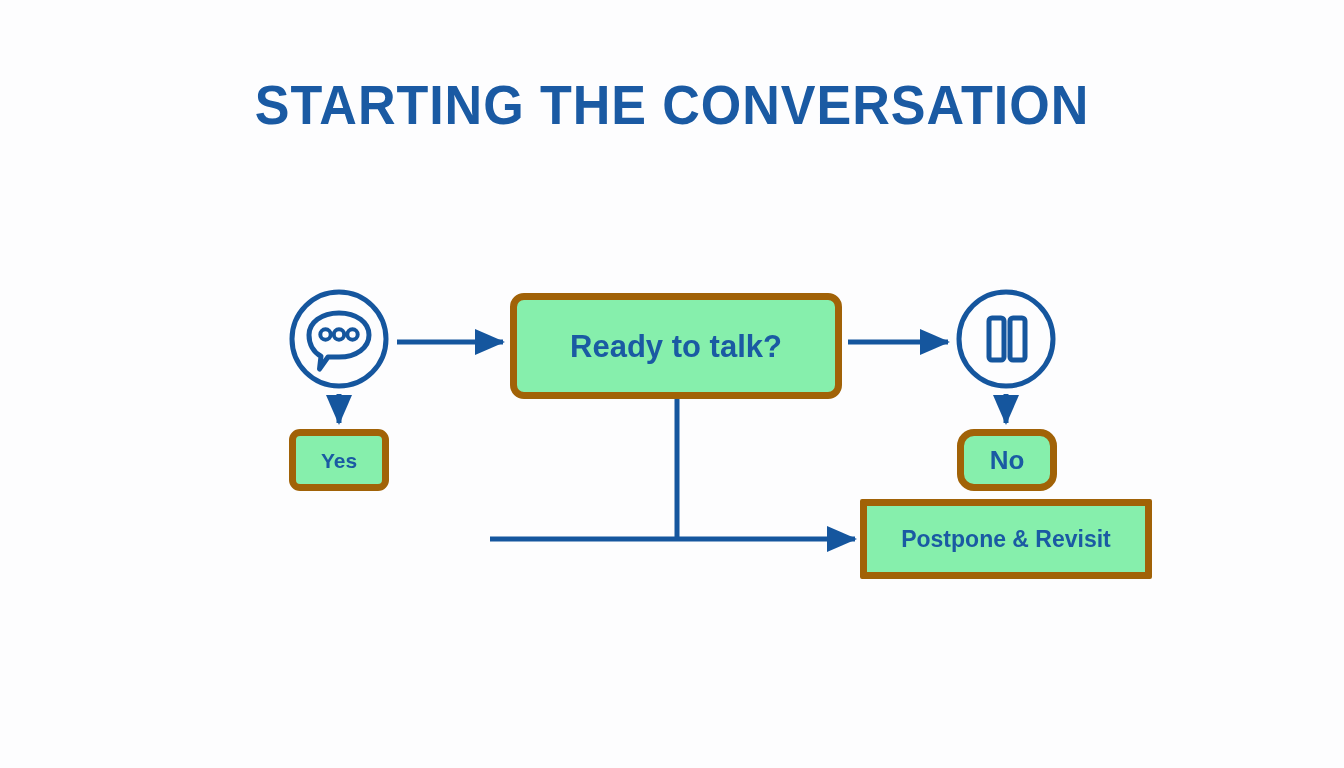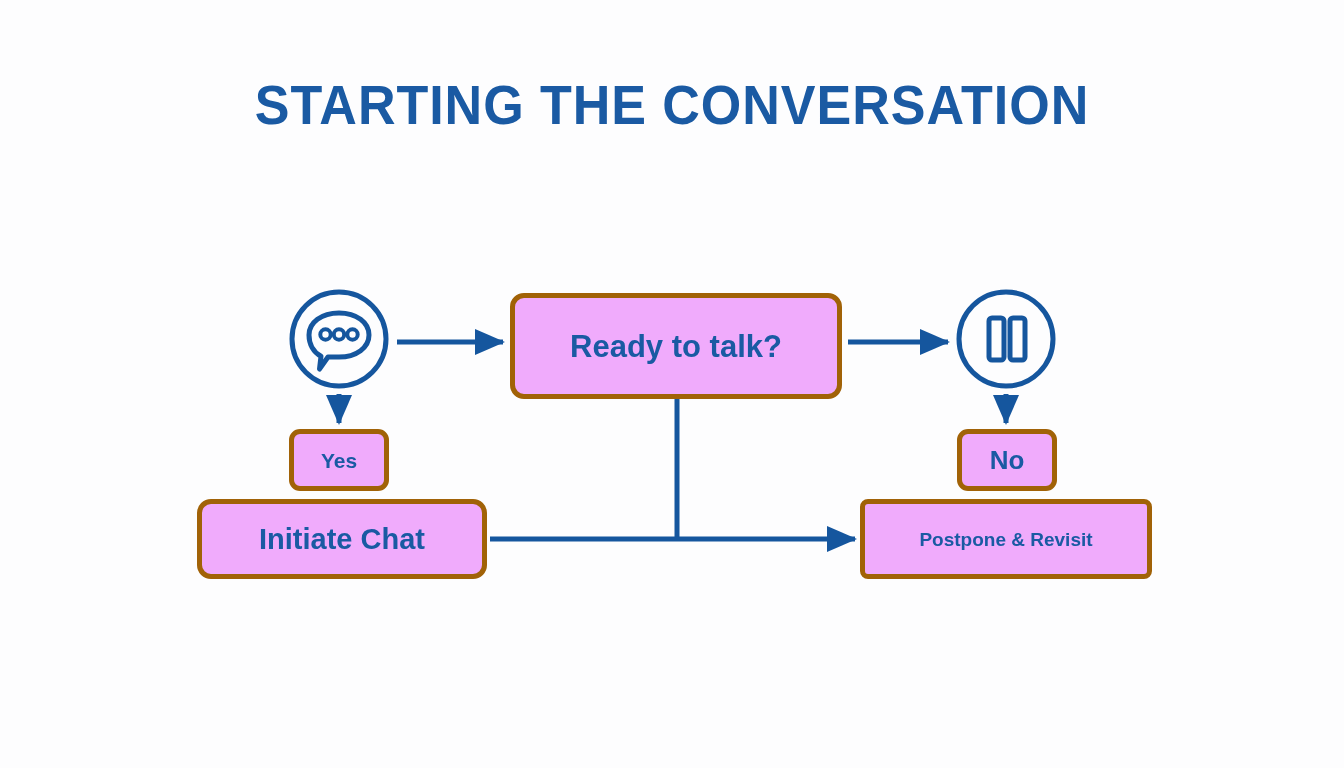--- a/index.html
+++ b/index.html
@@ -32,22 +32,22 @@
     font-weight: bold;
     letter-spacing: 1px;
     color: #1a5aa3;
     transform: scaleX(0.93);
     white-space: nowrap;
   }
   
   .node {
     position: absolute;
     box-sizing: border-box;
-    background: #f0abfc;
-    border: 5px solid #a16207;
+    background: #86efac;
+    border: 7px solid #a16207;
     border-radius: 12px;
     color: #1a5aa3;
     font-family: "Liberation Sans", sans-serif;
     font-weight: bold;
     display: flex;
     align-items: center;
     justify-content: center;
     text-align: center;
     line-height: 1;
   }
@@ -66,37 +66,37 @@
     height: 62px;
     font-size: 21px;
     border-radius: 11px;
   }
   .node-no {
     left: 957px;
     top: 429px;
     width: 100px;
     height: 62px;
     font-size: 26px;
-    border-radius: 11px;
+    border-radius: 17px;
   }
   .node-initiate {
     left: 197px;
     top: 499px;
     width: 290px;
     height: 80px;
     font-size: 29px;
     border-radius: 14px;
   }
   .node-postpone {
     left: 860px;
     top: 499px;
     width: 292px;
     height: 80px;
-    font-size: 19px;
-    border-radius: 8px;
+    font-size: 23px;
+    border-radius: 2px;
   }
   
   .icon-wrap {
     position: absolute;
   }
   .icon-chat { left: 288px; top: 288px; width: 102px; height: 102px; }
   .icon-pause { left: 955px; top: 288px; width: 102px; height: 102px; }
   
   .connectors {
     position: absolute;
@@ -158,17 +158,16 @@
       <rect x="55" y="30" width="15" height="42" rx="3" fill="none" stroke="#15569e" stroke-width="5"></rect>
     </svg>
   </div>
 
   <div class="node node-decision">Ready to talk?</div>
 
   <div class="node node-yes">Yes</div>
 
   <div class="node node-no">No</div>
 
-  <div class="node node-initiate">Initiate Chat</div>
 
   <div class="node node-postpone">Postpone &amp; Revisit</div>
 
 </div>
 
 </body></html>

